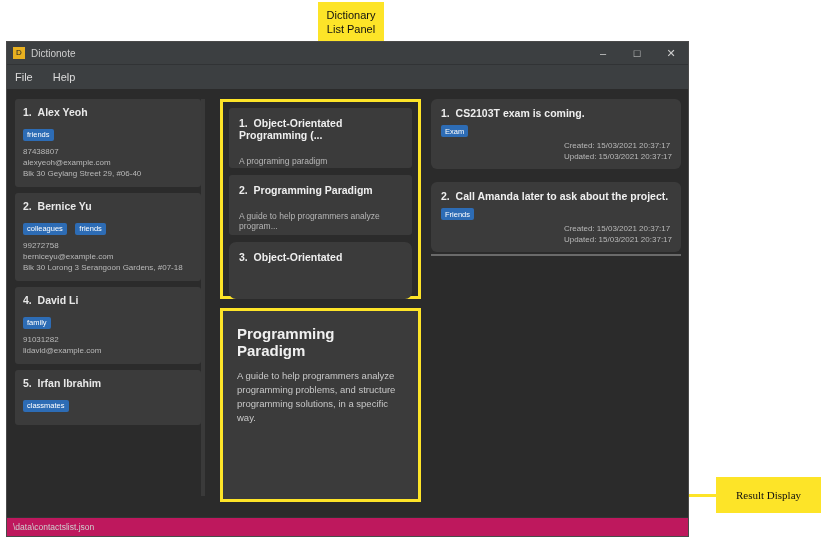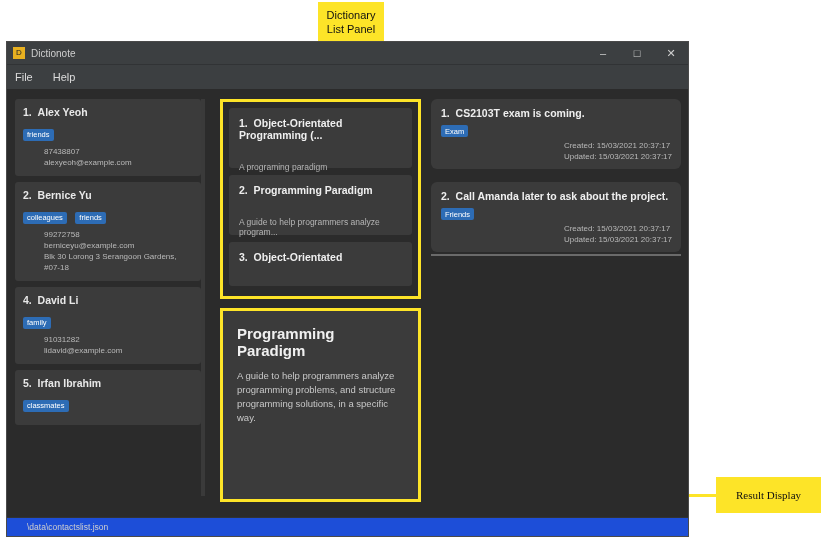--- a/index.html
+++ b/index.html
@@ -31,26 +31,26 @@
   #contacts{left:8px;width:186px;bottom:0;overflow:hidden;}
   #dictlist{left:213px;width:201px;bottom:62px;}
   #rightcol{left:424px;width:250px;bottom:62px;}
 
   
   .card{background:#3b3b3b;border-radius:3px;margin-bottom:6px;padding:7px 8px 8px 8px;box-sizing:border-box;}
   .card .idx{color:#e8e8e8;font-size:10.5px;font-weight:bold;margin-bottom:5px;}
   .tags{margin-bottom:5px;}
   .tag{display:inline-block;background:#2d6cb5;color:#fff;font-size:7.5px;padding:1.5px 4px;
        border-radius:2px;margin-right:4px;}
-  .card .line{color:#b9b9b9;font-size:8px;line-height:11px;margin-left:21px;}
+  .card .line{color:#b9b9b9;font-size:8px;line-height:11px;}
 
   
   .dcard{background:#3b3b3b;border-radius:3px;padding:9px 10px;box-sizing:border-box;margin-bottom:7px;}
   .dcard .dtitle{color:#efefef;font-size:10.5px;font-weight:bold;}
-  .dcard .dsub{color:#b6b6b6;font-size:8.5px;margin-top:21px;}
+  .dcard .dsub{color:#b6b6b6;font-size:8.5px;margin-top:15px;}
   #dictlist-box{position:absolute;left:0;top:0;width:201px;height:200px;border:3px solid #fde428;
                 box-sizing:border-box;padding:6px 6px 0 6px;background:#2b2b2b;}
 
   
   #contentpanel{position:absolute;left:0;top:209px;width:201px;height:194px;border:3px solid #fde428;
                 box-sizing:border-box;background:#3b3b3b;padding:14px 14px;}
   #contentpanel h1{margin:0;color:#f0f0f0;font-size:15px;font-weight:bold;}
   #contentpanel p{margin:10px 0 0 0;color:#c8c8c8;font-size:9.5px;line-height:14px;}
 
   
@@ -61,22 +61,22 @@
        border-radius:2px;margin-top:6px;}
   .rcard .meta{position:absolute;right:9px;bottom:7px;text-align:left;color:#b9b9b9;font-size:8px;line-height:11px;margin-top:28px;}
   #rdivider{position:absolute;left:0;top:155px;width:250px;height:2px;background:#6a6a6a;}
 
   
   #resultbar{position:absolute;left:213px;top:437px;width:461px;height:20px;background:#3b3b3b;
              border:2px solid #d7a8d7;box-sizing:border-box;color:#d6d6d6;font-size:9px;
              line-height:16px;padding-left:6px;}
 
   
-  #statusbar{position:absolute;left:0;right:0;bottom:0;height:18px;background:#1d4ed8;
-             border-top:1px solid #313335;color:#cfcfcf;font-size:8.5px;line-height:18px;padding-left:20px;}
+  #statusbar{position:absolute;left:0;right:0;bottom:0;height:18px;background:#be185d;
+             border-top:1px solid #313335;color:#cfcfcf;font-size:8.5px;line-height:18px;padding-left:6px;}
 
   
   #contacts-scroll{position:absolute;left:194px;top:10px;width:4px;bottom:22px;background:#3a3a3a;}
 </style>
 </head>
 <body>
 
 <div class="callout" style="left:318px;top:2px;width:66px;height:40px;">
   <span>Dictionary</span><br>
   <span>List Panel</span>
@@ -118,20 +118,21 @@
       <div class="card">
         <div class="idx">
           <span>1.</span>
           &nbsp;<span>Alex Yeoh</span>
         </div>
         <div class="tags">
           <span class="tag">friends</span>
         </div>
         <div class="line">87438807</div>
         <div class="line">alexyeoh@example.com</div>
+        <div class="line">Blk 30 Geylang Street 29, #06-40</div>
       </div>
 
       <div class="card">
         <div class="idx">
           <span>2.</span>
           &nbsp;<span>Bernice Yu</span>
         </div>
         <div class="tags">
           <span class="tag">colleagues</span>
           <span class="tag">friends</span>
@@ -178,21 +179,21 @@
           </div>
           <div class="dsub">A programing paradigm</div>
         </div>
         <div class="dcard" style="height:60px;">
           <div class="dtitle">
             <span>2.</span>
             &nbsp;<span>Programming Paradigm</span>
           </div>
           <div class="dsub">A guide to help programmers analyze program...</div>
         </div>
-        <div class="dcard" style="height:44px;">
+        <div class="dcard" style="height:57px;border-radius:7px;">
           <div class="dtitle">
             <span>3.</span>
             &nbsp;<span>Object-Orientated</span>
           </div>
         </div>
       </div>
 
       <div id="contentpanel">
         <h1>Programming Paradigm</h1>
         <p>A guide to help programmers analyze programming problems, and structure programming solutions, in a specific way.</p>

